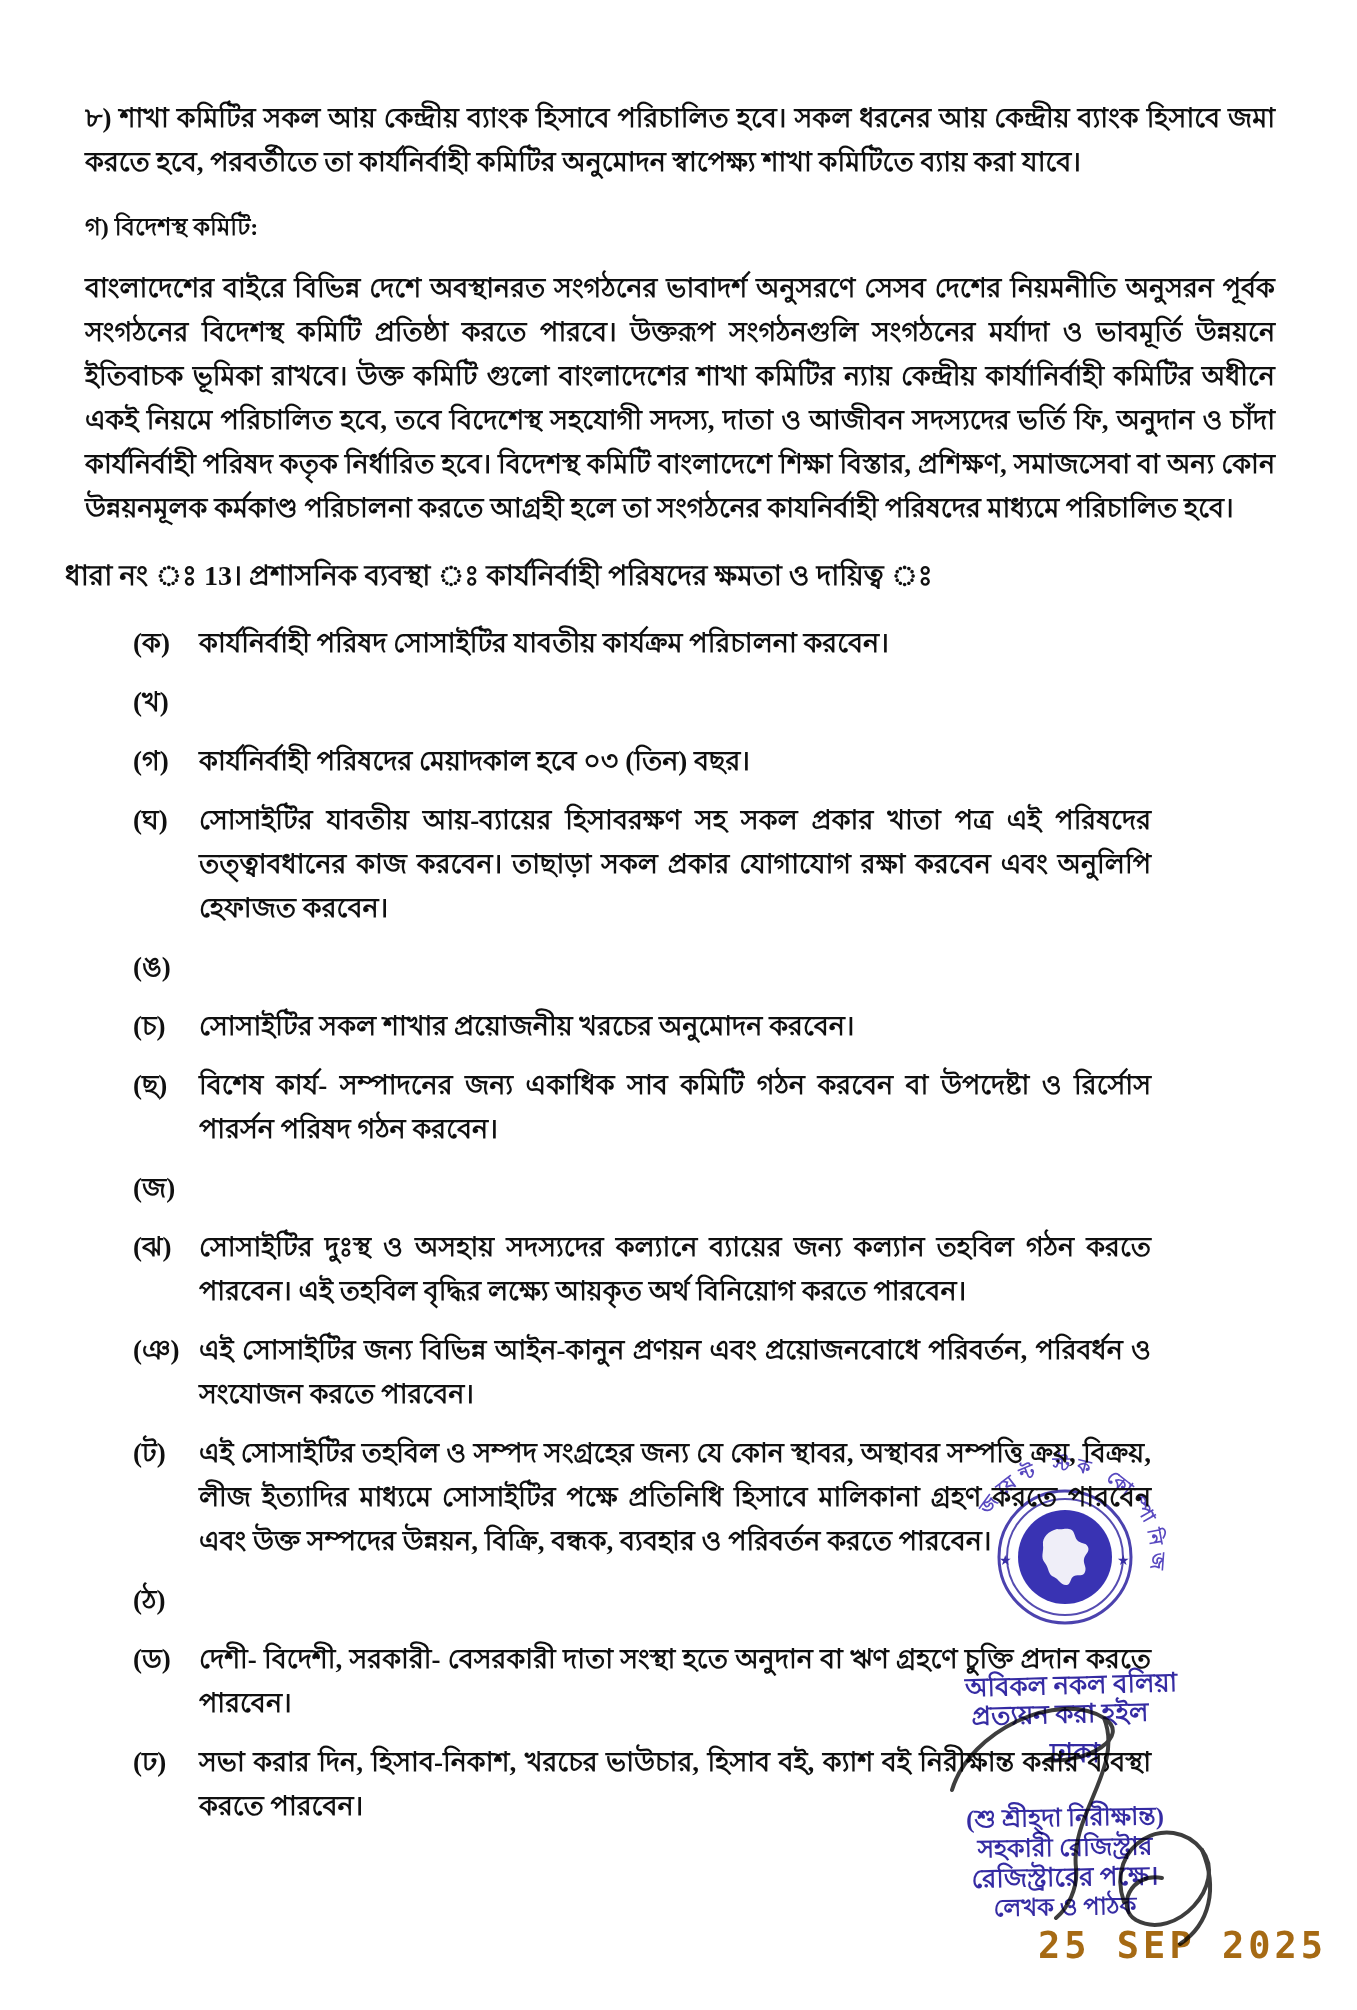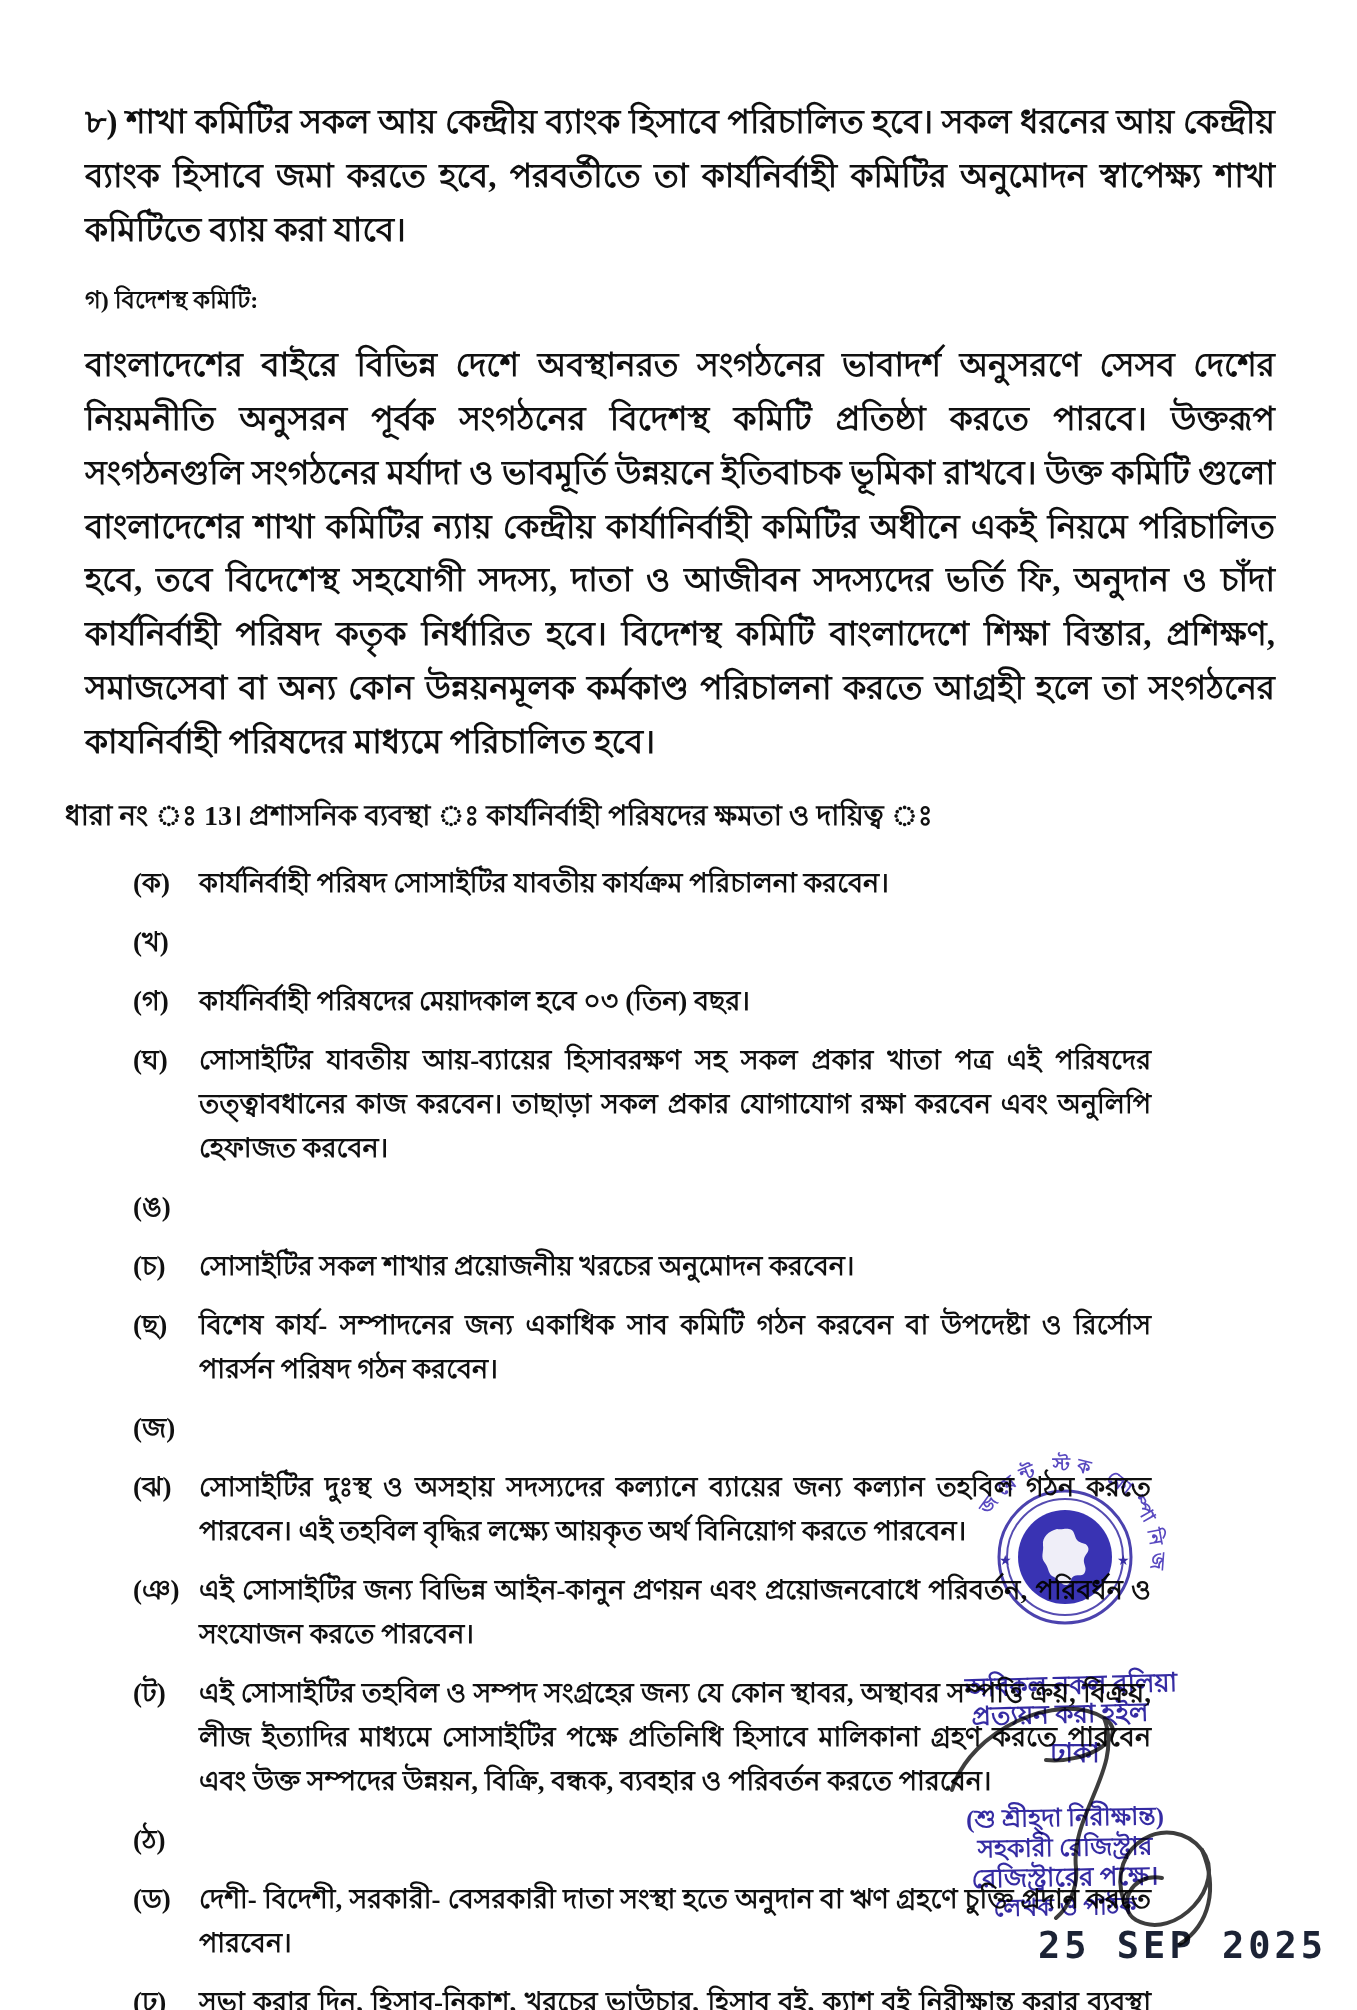--- a/index.html
+++ b/index.html
@@ -11,21 +11,21 @@
     font-family:"Liberation Serif", serif;
     color:#101010;
     overflow:hidden;
   }
   .content{
     position:absolute;
     left:85px; top:96px;
     width:1190px;
   }
   .para{
-    font-size:33px;
+    font-size:27px;
     line-height:1.63;
     text-align:justify;
     font-weight:600;
     margin:0 0 24px 0;
   }
   .subhead{
     font-size:24px;
     font-weight:800;
     margin:6px 0 18px 0;
   }
@@ -76,21 +76,21 @@
   .officer-desig  {left:965px; top:1828px; width:200px; font-size:25px; transform:rotate(-1deg);}
   .officer-behalf {left:935px; top:1857px; width:260px; font-size:26px; transform:rotate(-1deg);}
   .officer-bottom {left:975px; top:1888px; width:180px; font-size:24px; transform:rotate(-1deg);}
   .date-stamp{
     position:absolute;
     left:1038px; top:1924px;
     font-family:"DejaVu Sans Mono", monospace;
     font-size:37px;
     font-weight:700;
     letter-spacing:4px;
-    color:#0f172a;
+    color:#a16207;
     opacity:.95;
   }
   .signature-svg{position:absolute; left:918px; top:1672px; opacity:.92;}
 </style>
 </head>
 <body>
 
 <div class="page">
 
   <div class="content">

